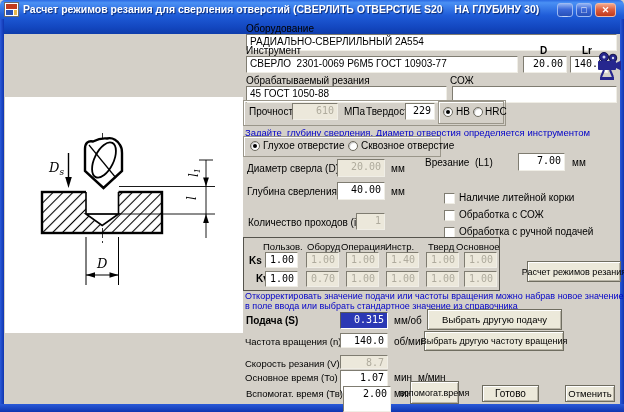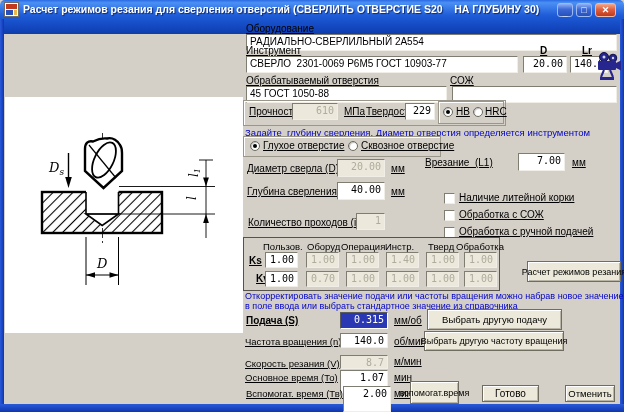--- a/index.html
+++ b/index.html
@@ -11,21 +11,21 @@
   .title-text{position:absolute;left:23px;top:0;height:19px;line-height:19px;color:#fff;
     font-size:10.5px;font-weight:bold;white-space:pre;text-shadow:1px 1px 1px #0a2a78;}
   .app-icon{position:absolute;left:4px;top:2px;width:15px;height:15px;}
   .wb{position:absolute;top:3px;width:16px;height:14px;border-radius:3px;border:1px solid #9db9f2;
     color:#fff;font:bold 9px "Liberation Sans",sans-serif;display:flex;align-items:center;justify-content:center;
     background:linear-gradient(#8fb0f2,#3c68d8 45%,#2750b8);box-sizing:border-box;}
   .wb.close{background:linear-gradient(#f4a88b,#de6142 45%,#bf391c);border-color:#f2bba6;width:21px;}
   .wb.min span{margin-top:5px;}
   .edge{position:absolute;background:linear-gradient(90deg,#2a5ad8,#0f35b0);}
   .panel{position:absolute;left:5px;top:97px;width:238px;height:236px;background:#fff;}
-  .lb{position:absolute;font-size:10px;color:#000;white-space:pre;text-decoration:underline;}
+  .lb{position:absolute;font-size:10px;color:#000;white-space:pre;}
   .bd{font-weight:bold;}
   .hint{position:absolute;font-size:9px;color:#0000C8;white-space:pre;}
   .fld{position:absolute;background:#fff;border:1px solid;border-color:#7f7c71 #f0eee6 #f0eee6 #7f7c71;
     font:10px "DejaVu Sans Mono",monospace;text-align:right;padding:1px 3px 0 0;color:#000;
     box-sizing:border-box;overflow:hidden;white-space:pre;}
   .txt{text-align:left;padding:1px 0 0 3px;font-family:"Liberation Sans",sans-serif;}
   .dis{background:#ECE8DB;color:#AFAB9D;}
   .sel{background:#2B38B4;color:#fff;border-color:#5a5a5a #fff #fff #5a5a5a;}
   .btn{position:absolute;background:#ECE9DA;border:1px solid #6f6d60;
     box-shadow:inset 1px 1px 0 #ffffff,inset -1px -1px 0 #b8b4a6;
@@ -125,21 +125,21 @@
     <circle cx="17" cy="7" r="3.8" fill="#26268e" stroke="#10104a"></circle>
     <circle cx="8" cy="6" r="1.5" fill="#cfd6ef"></circle>
     <circle cx="17" cy="7" r="1.2" fill="#cfd6ef"></circle>
     <rect x="2" y="10" width="18" height="9" rx="1" fill="#26268e"></rect>
     <polygon points="20,12 25,9.5 25,19.5 20,17" fill="#26268e"></polygon>
     <line x1="8" y1="19" x2="5" y2="26" stroke="#26268e" stroke-width="2"></line>
     <line x1="14" y1="19" x2="17" y2="26" stroke="#26268e" stroke-width="2"></line>
     <rect x="4" y="26" width="14" height="3" fill="#26268e"></rect>
   </svg>
 
-  <span class="lb" style="left:246px;top:75px;">Обрабатываемый отверстия</span>
+  <span class="lb" style="left:246px;top:75px;">Обрабатываемый резания</span>
   <span class="lb" style="left:450px;top:75px;">СОЖ</span>
   <div class="fld txt" style="left:246px;top:86px;width:201px;height:17px;">45 ГОСТ 1050-88</div>
   <div class="fld txt" style="left:452px;top:86px;width:165px;height:17px;"></div>
 
   <div class="frm" style="left:243px;top:100px;width:263px;height:26px;"></div>
   <span class="lb" style="left:249px;top:106px;">Прочность</span>
   <div class="fld dis" style="left:292px;top:103px;width:46px;height:17px;">610</div>
   <span class="lb" style="left:344px;top:106px;">МПа</span>
   <span class="lb" style="left:366px;top:106px;">Твердость</span>
   <div class="fld" style="left:405px;top:103px;width:30px;height:17px;">229</div>
@@ -177,21 +177,21 @@
 
   <span class="lb" style="left:248px;top:217px;">Количество проходов (i)</span>
   <div class="fld dis" style="left:356px;top:213px;width:29px;height:17px;">1</div>
 
   <div class="frm dark" style="left:243px;top:237px;width:257px;height:54px;"></div>
   <span class="hdr" style="left:263px;top:241px;">Пользов.</span>
   <span class="hdr" style="left:307px;top:241px;">Оборуд</span>
   <span class="hdr" style="left:341px;top:241px;">Операция</span>
   <span class="hdr" style="left:385px;top:241px;">Инстр.</span>
   <span class="hdr" style="left:428px;top:241px;">Тверд</span>
-  <span class="hdr" style="left:456px;top:241px;">Обработка</span>
+  <span class="hdr" style="left:456px;top:241px;">Основное</span>
 
   <span class="lb bd" style="left:249px;top:255px;">Ks</span>
   <div class="fld" style="left:265px;top:252px;width:33px;height:16px;">1.00</div>
   <div class="fld dis" style="left:306px;top:252px;width:33px;height:16px;">1.00</div>
   <div class="fld dis" style="left:346px;top:252px;width:33px;height:16px;">1.00</div>
   <div class="fld dis" style="left:386px;top:252px;width:33px;height:16px;">1.40</div>
   <div class="fld dis" style="left:426px;top:252px;width:33px;height:16px;">1.00</div>
   <div class="fld dis" style="left:464px;top:252px;width:33px;height:16px;">1.00</div>
 
   <span class="lb bd" style="left:249px;top:273px;padding-left:7px;">Kv</span>
@@ -212,21 +212,21 @@
   <span class="lb" style="left:394px;top:315px;">мм/об</span>
   <div class="btn" style="left:427px;top:309px;width:135px;height:21px;font-size:9.5px;">Выбрать другую подачу</div>
 
   <span class="lb" style="left:245px;top:336px;font-size:9.5px;">Частота вращения (n)</span>
   <div class="fld" style="left:340px;top:333px;width:48px;height:15px;">140.0</div>
   <span class="lb" style="left:394px;top:336px;">об/мин</span>
   <div class="btn" style="left:424px;top:331px;width:140px;height:20px;font-size:9px;">Выбрать другую частоту вращения</div>
 
   <span class="lb" style="left:245px;top:358px;font-size:9.5px;">Скорость резания (V)</span>
   <div class="fld dis" style="left:340px;top:355px;width:48px;height:14px;">8.7</div>
-  <span class="lb" style="left:394px;top:356px;">м/мин</span>
+  <span class="lb" style="left:394px;top:372px;padding-left:24px;">м/мин</span>
 
   <span class="lb" style="left:245px;top:372px;font-size:9.5px;">Основное время (То)</span>
   <div class="fld" style="left:340px;top:370px;width:48px;height:26px;">1.07</div>
   <span class="lb" style="left:394px;top:372px;">мин</span>
 
   <span class="lb" style="left:246px;top:388px;font-size:9.5px;">Вспомогат. время (Тв)</span>
   <div class="fld" style="left:343px;top:386px;width:48px;height:26px;">2.00</div>
   <span class="lb" style="left:394px;top:388px;">мин</span>
 
   <div class="btn" style="left:410px;top:381px;width:49px;height:23px;font-size:9px;flex-direction:row;line-height:10px;">

